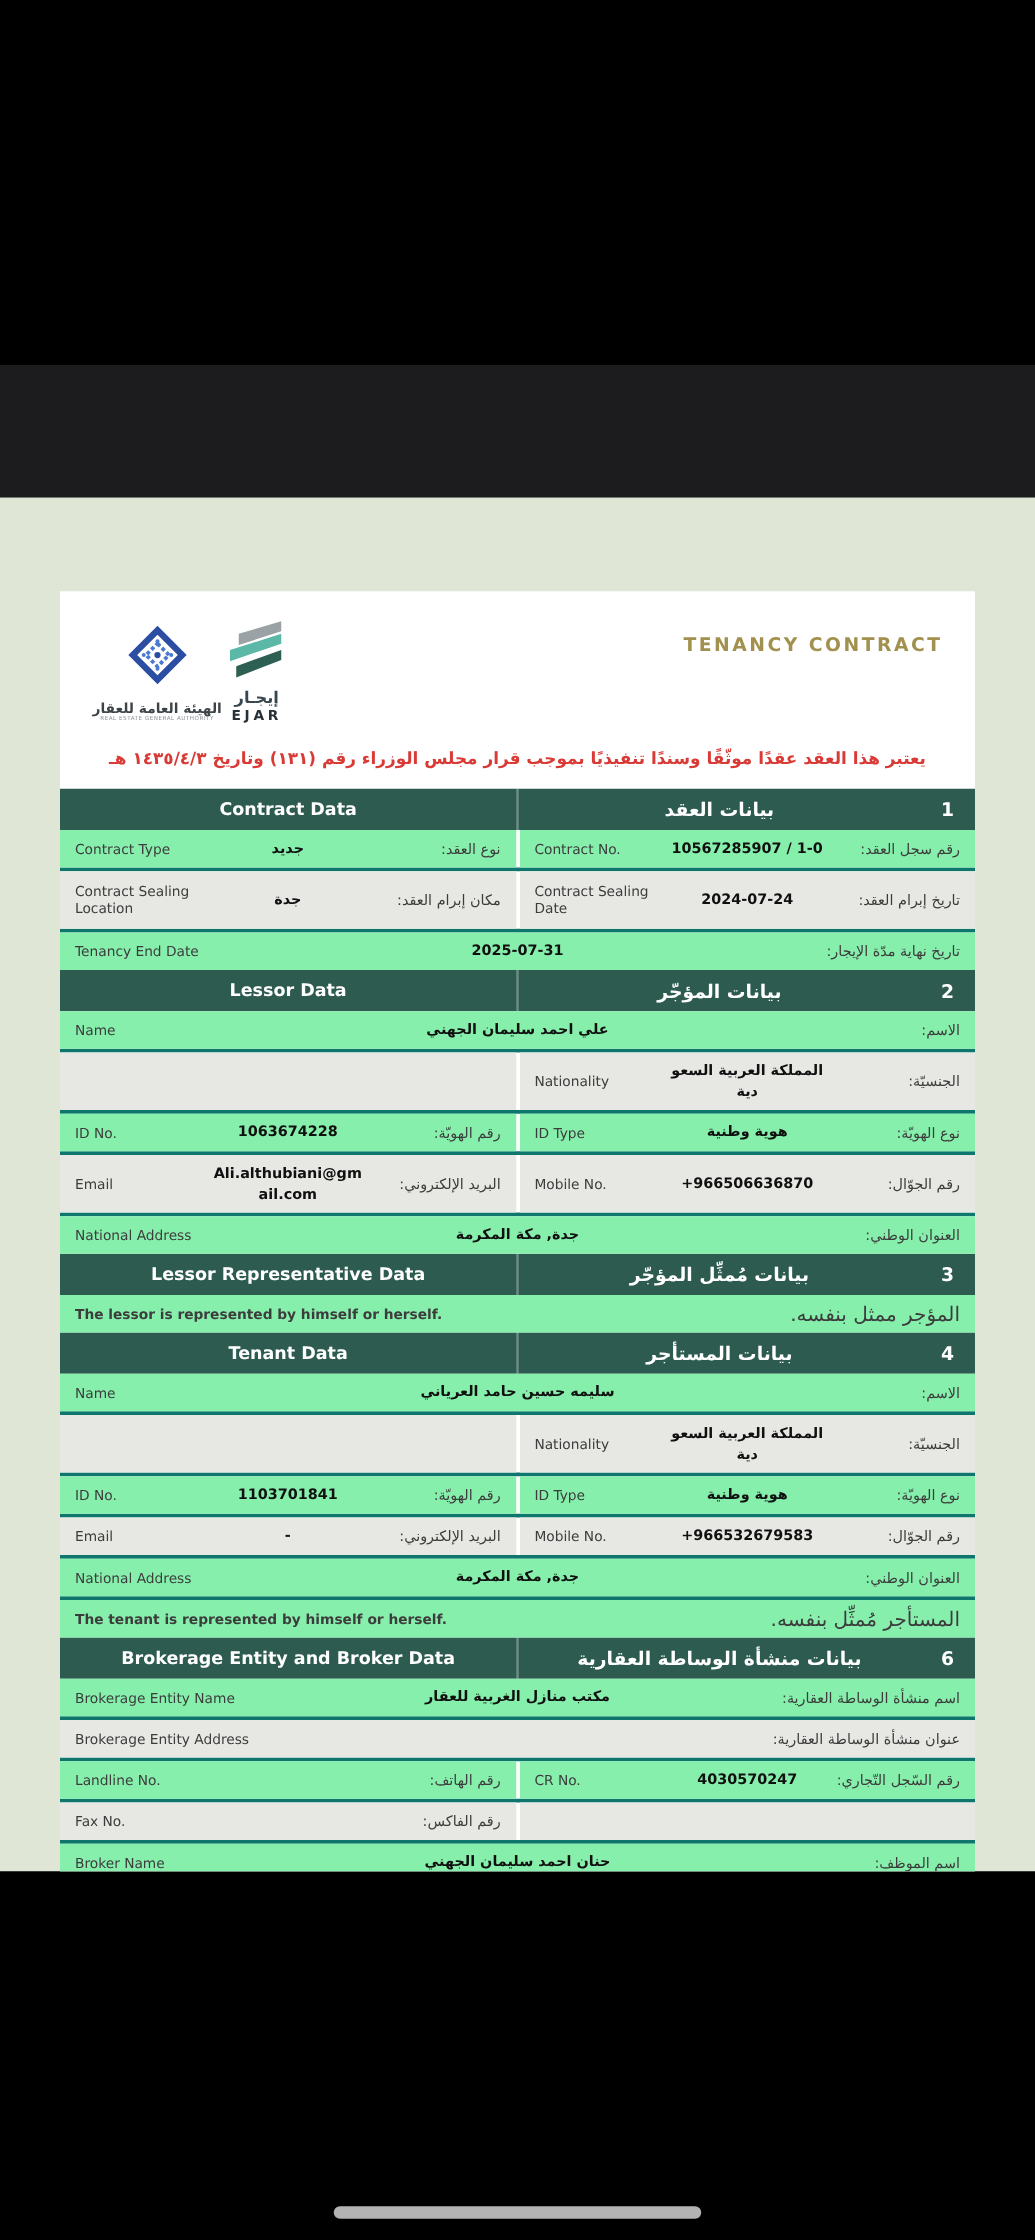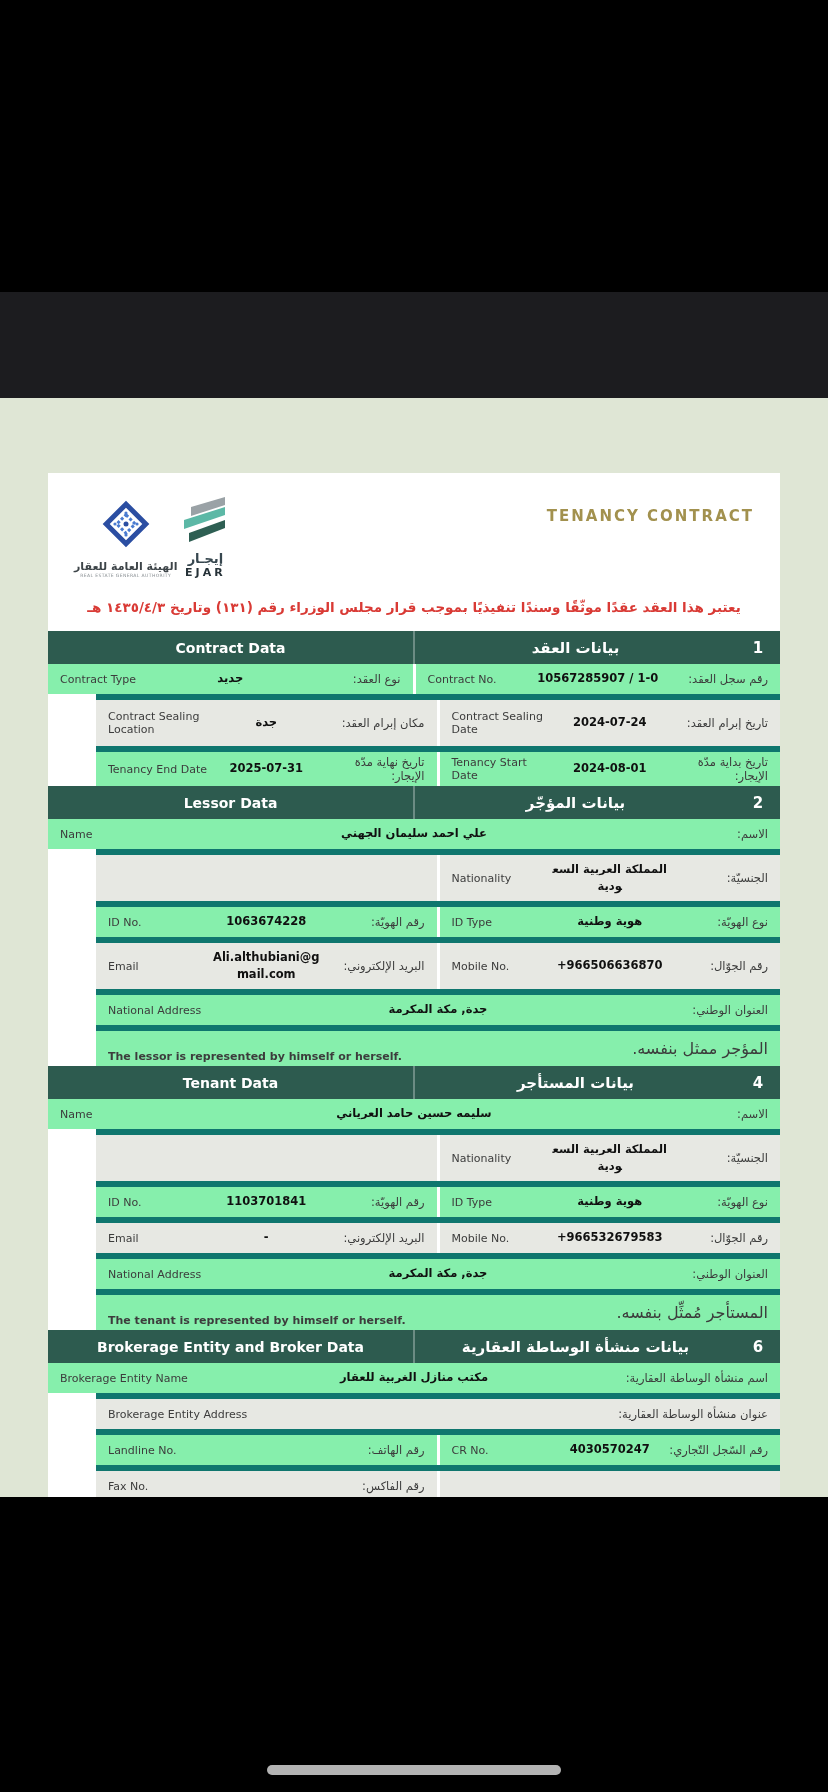--- a/index.html
+++ b/index.html
@@ -33,31 +33,31 @@
 
   
   .sec-header { display:flex; min-height:33px; background:#2d5b4f; color:#fff; align-items:stretch; }
   .sec-left  { flex:1; display:flex; align-items:center; justify-content:center;
                font-weight:bold; font-size:14px; }
   .sec-right { flex:1; display:flex; align-items:center; border-left:2px solid rgba(255,255,255,0.3); }
   .sec-title-ar { flex:1; text-align:center; font-weight:bold; font-size:15px; direction:rtl; }
   .sec-num { width:44px; text-align:center; font-weight:bold; font-size:15px; }
 
   .row { display:flex; align-items:stretch; background:#fff; }
-  .row + .row { border-top:6px solid #0f766e;margin-left:48px; }
+  .row + .row { border-top:3px solid #0f766e; }
   .half { flex:1; display:flex; align-items:center; min-height:30px; padding:3px 12px; background:#86efac; }
   .row.split .half + .half { margin-left:3px; }
   .row.shade .half { background:#e7e8e3; }
   .row.tall .half { min-height:46px; }
   .en  { flex:1.15; font-size:11px; color:#3c3c3c; text-align:left; }
   .val { flex:1.35; font-size:11.5px; font-weight:bold; color:#101010; text-align:center;
          word-break:break-all; line-height:1.5; }
   .ar  { flex:1.15; font-size:11.5px; color:#3c3c3c; direction:rtl; text-align:right; }
   .row.note .half { justify-content:space-between; }
-  .note-en { font-size:11px; font-weight:bold; color:#3c3c3c;margin-top:16px; }
+  .note-en { font-size:11px; font-weight:bold; color:#3c3c3c; }
   .note-ar { font-size:16px; color:#3c3c3c; direction:rtl; }
 
   
   .home-indicator { position:absolute; left:267px; top:1765px; width:294px; height:10px;
                     border-radius:5px; background:#b3b3b3; }
 </style>
 </head>
 <body>
 
 <div class="screen">
@@ -133,25 +133,20 @@
               <span class="val">2024-07-24</span>
               <span class="ar">تاريخ إبرام العقد:</span>
             </div>
           </div>
           <div class="row split   ">
             <div class="half">
               <span class="en">Tenancy End Date</span>
               <span class="val">2025-07-31</span>
               <span class="ar">تاريخ نهاية مدّة الإيجار:</span>
             </div>
-            <div class="half">
-              <span class="en">Tenancy Start Date</span>
-              <span class="val">2024-08-01</span>
-              <span class="ar">تاريخ بداية مدّة الإيجار:</span>
-            </div>
           </div>
           <div class="sec-header">
             <div class="sec-left">Lessor Data</div>
             <div class="sec-right">
               <div class="sec-title-ar">بيانات المؤجّر</div>
               <div class="sec-num">2</div>
             </div>
           </div>
           <div class="row full   ">
             <div class="half">
@@ -192,20 +187,27 @@
               <span class="ar">رقم الجوّال:</span>
             </div>
           </div>
           <div class="row full   ">
             <div class="half">
               <span class="en">National Address</span>
               <span class="val">جدة, مكة المكرمة</span>
               <span class="ar">العنوان الوطني:</span>
             </div>
           </div>
+          <div class="sec-header">
+            <div class="sec-left">Lessor Representative Data</div>
+            <div class="sec-right">
+              <div class="sec-title-ar">بيانات مُمثِّل المؤجّر</div>
+              <div class="sec-num">3</div>
+            </div>
+          </div>
           <div class="row full note  ">
             <div class="half">
               <span class="note-en">The lessor is represented by himself or herself.</span>
               <span class="note-ar">المؤجر ممثل بنفسه.</span>
             </div>
           </div>
           <div class="sec-header">
             <div class="sec-left">Tenant Data</div>
             <div class="sec-right">
               <div class="sec-title-ar">بيانات المستأجر</div>
@@ -298,19 +300,26 @@
             </div>
           </div>
           <div class="row split  shade ">
             <div class="half">
               <span class="en">Fax No.</span>
               <span class="val"></span>
               <span class="ar">رقم الفاكس:</span>
             </div>
             <div class="half"></div>
           </div>
+          <div class="row full   ">
+            <div class="half">
+              <span class="en">Broker Name</span>
+              <span class="val">حنان احمد سليمان الجهني</span>
+              <span class="ar">اسم الموظف:</span>
+            </div>
+          </div>
         </div>
 
     </div>
   </div>
 
   <div class="home-indicator"></div>
 </div>
 
 </body></html>

